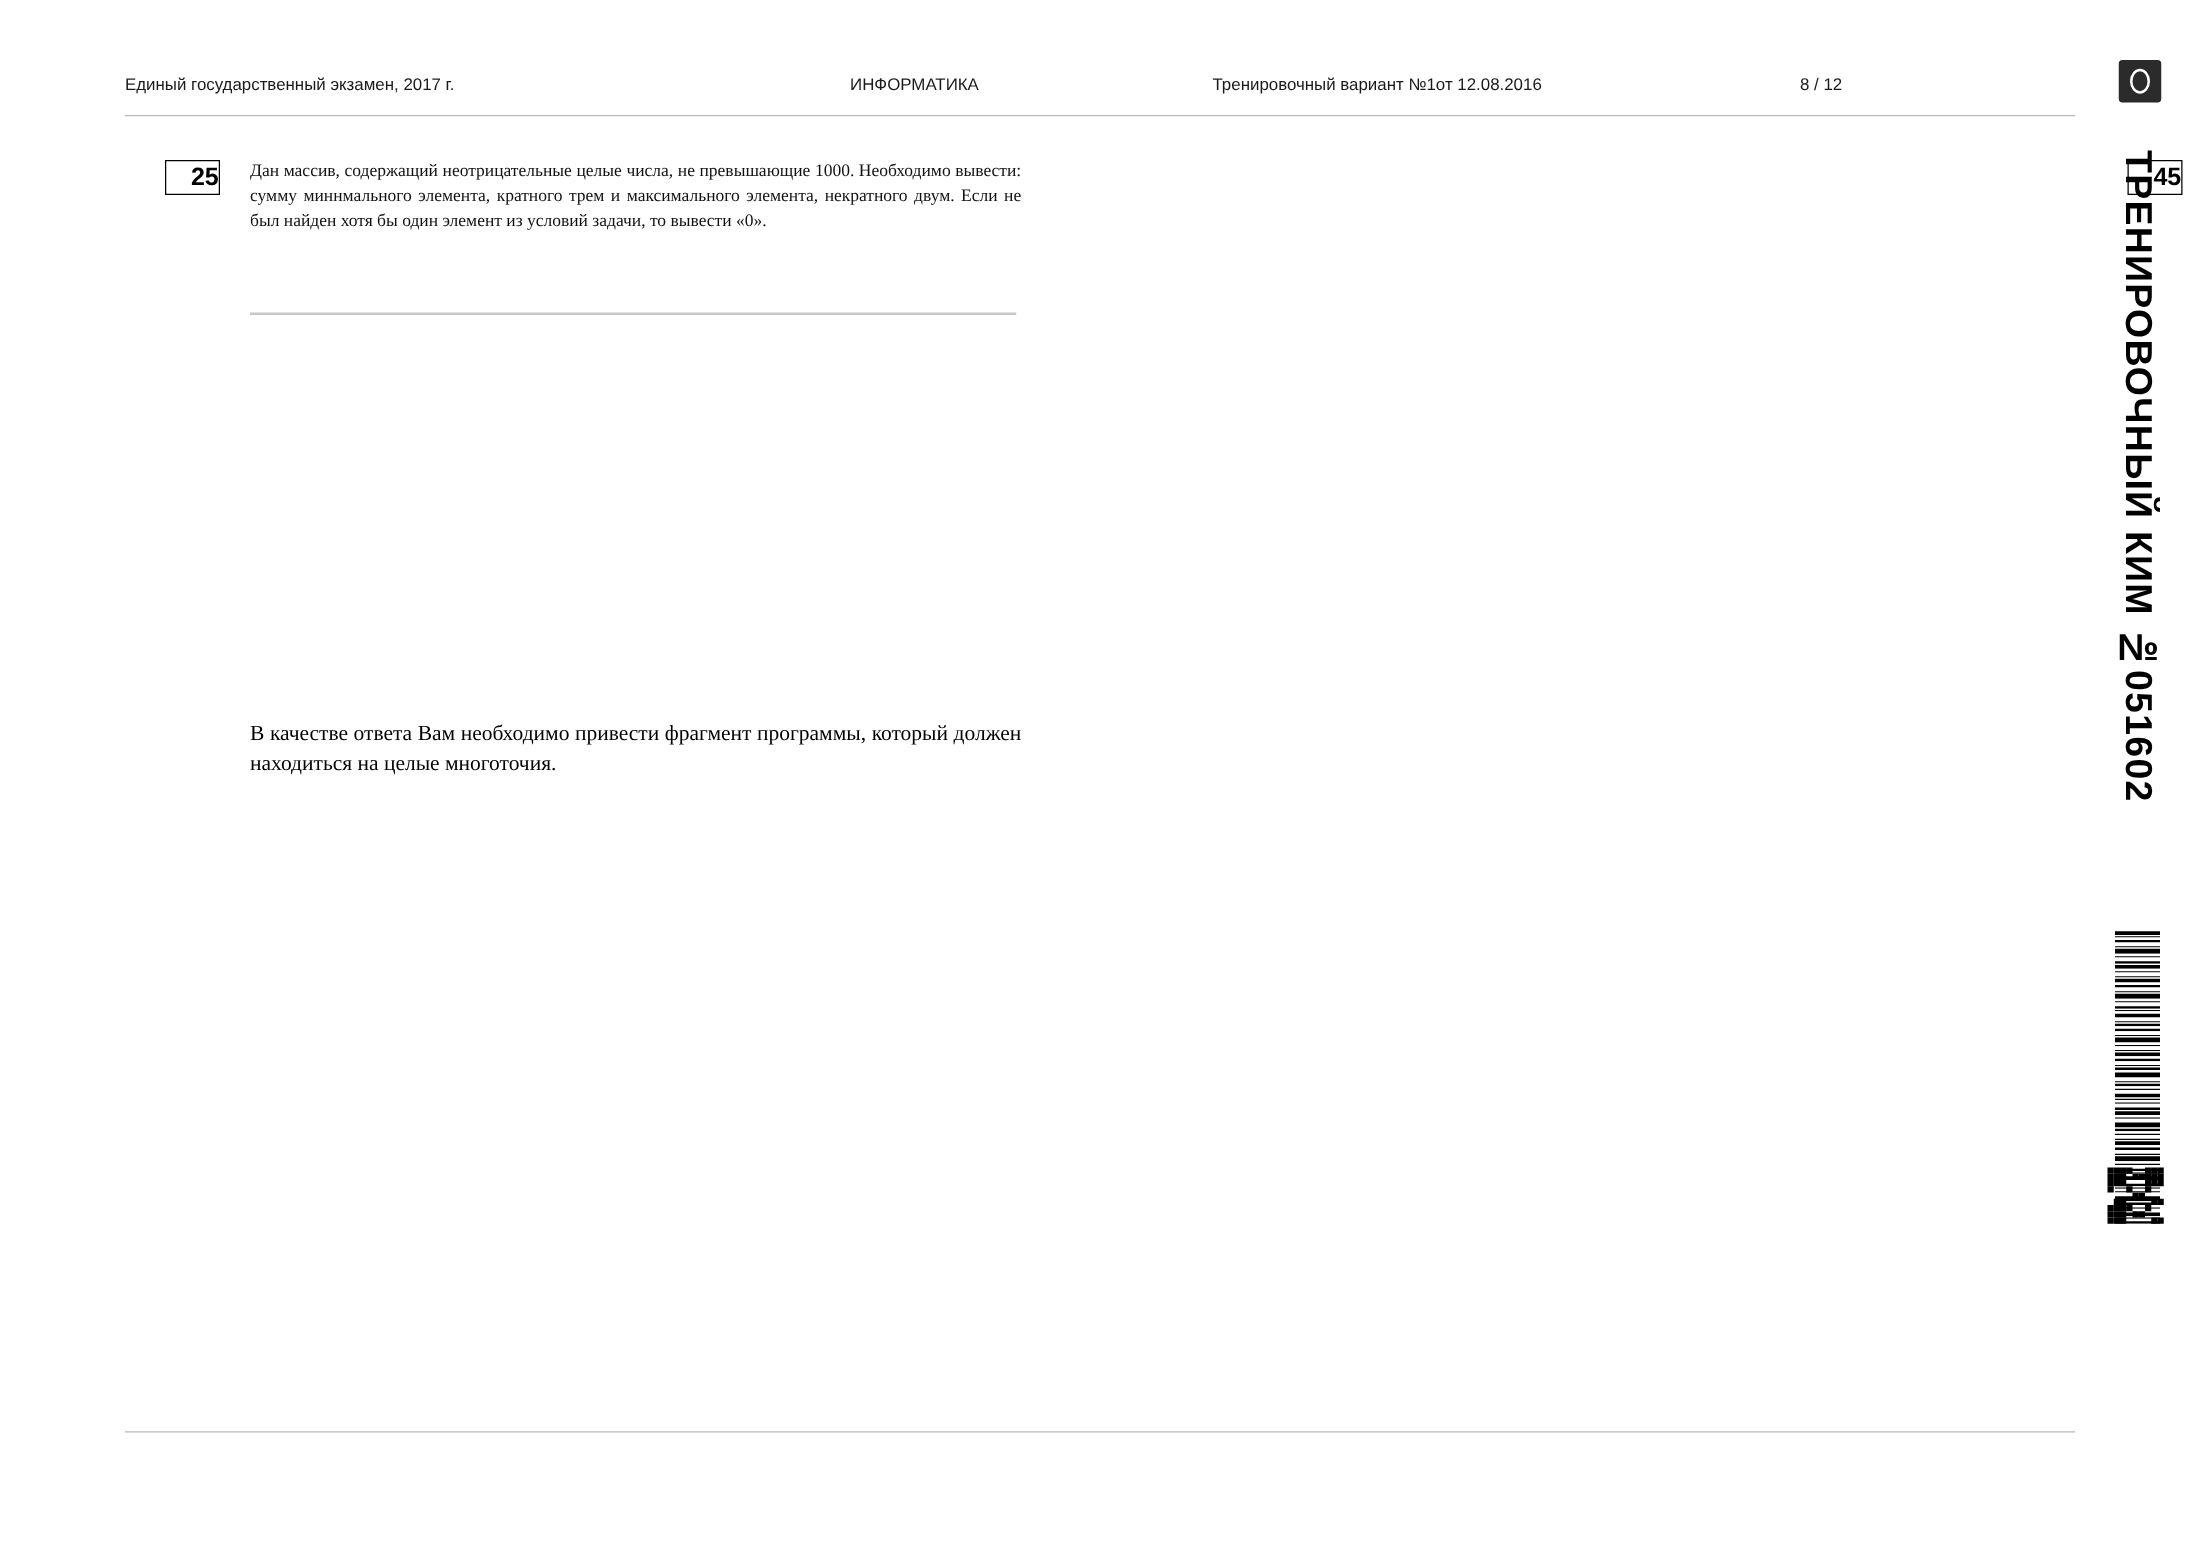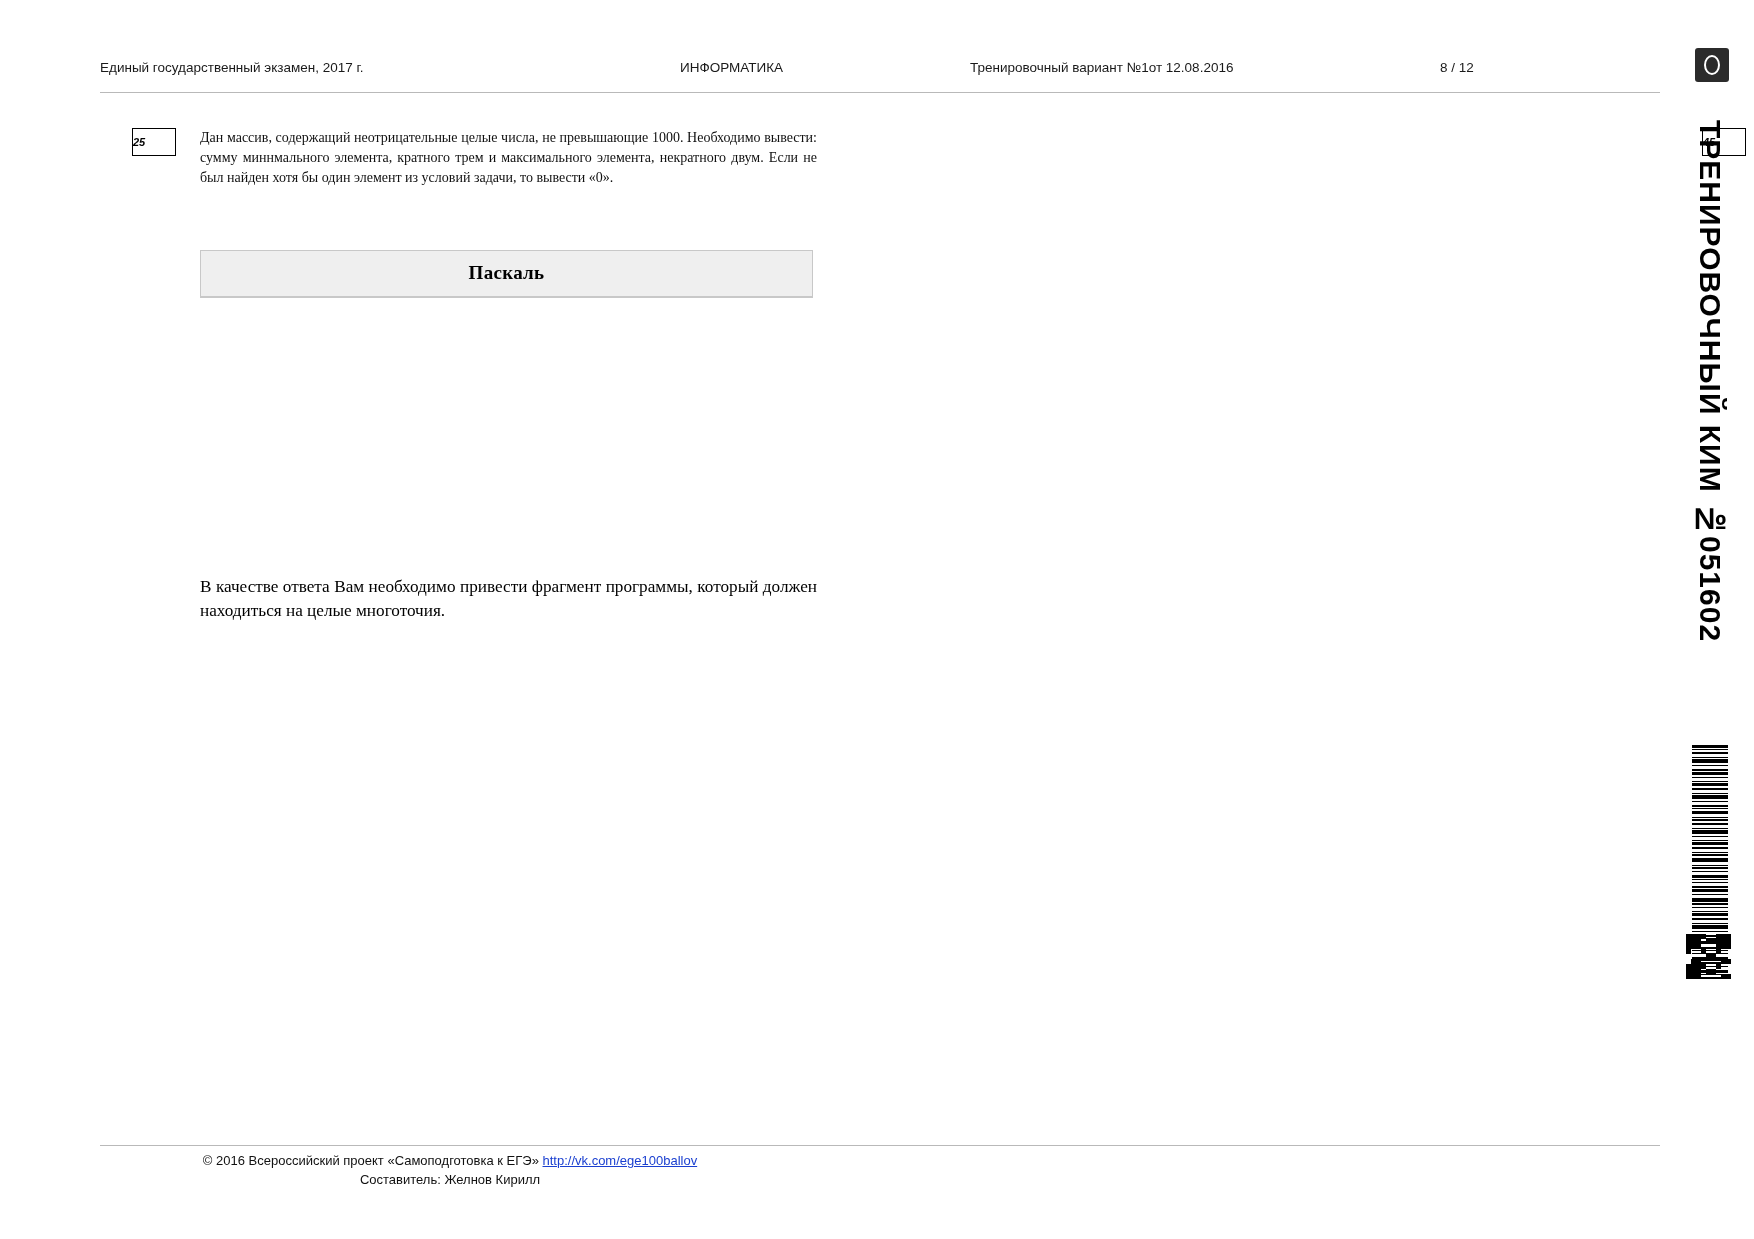--- a/index.html
+++ b/index.html
@@ -104,26 +104,25 @@
     width: 670px;
   }
 
   
   .task-num {
     position: absolute;
     width: 42px;
     height: 26px;
     border: 1.4px solid #000;
     font-family: "Liberation Sans", sans-serif;
-    font-size: 11px;
+    font-size: 20px;
     font-weight: 700;
-    text-align: left;
+    text-align: right;
     line-height: 26px;
     background: #fff;
-    font-style: italic;
   }
   #task25-num { left: 32px; top: 0px; }
   #task26-num { left: 807px; top: 0px; }
 
   .task-body {
     position: absolute;
     font-family: "Liberation Serif", serif;
     font-size: 14px;
     line-height: 1.42;
     text-align: justify;
@@ -269,21 +268,20 @@
     <span class="header-page">8 / 12</span>
   </div>
   <div class="header-rule"></div>
   <div class="corner-logo"></div>
 
   <div class="col-left">
     <div class="task-num" id="task25-num">25</div>
     <div class="task-body" id="task25-body">Дан массив, содержащий неотрицательные целые числа, не превышающие 1000. Необходимо вывести: сумму миннмального элемента, кратного трем и максимального элемента, некратного двум. Если не был найден хотя бы один элемент из условий задачи, то вывести «0».</div>
 
     <div class="code-box">
-      <div class="code-title">Паскаль</div>
     </div>
 
     <div class="after-code">В качестве ответа Вам необходимо привести фрагмент программы, который должен находиться на целые многоточия.</div>
   </div>
 
   <div class="col-right">
     <div class="task-num" id="task26-num">45</div>
 
   </div>
 
@@ -454,18 +452,14 @@
       <div class="qr-cell" style="left:20px;top:35px;"></div>
       <div class="qr-cell" style="left:25px;top:35px;"></div>
       <div class="qr-cell" style="left:0px;top:40px;"></div>
       <div class="qr-cell" style="left:5px;top:40px;"></div>
       <div class="qr-cell" style="left:10px;top:40px;"></div>
       <div class="qr-cell" style="left:35px;top:40px;"></div>
       <div class="qr-cell" style="left:40px;top:40px;"></div>
     </div>
 
   <div class="footer-rule"></div>
-  <div class="footer-left">
-    <span>© 2016 Всероссийский проект «Самоподготовка к ЕГЭ» </span><span class="link">http://vk.com/ege100ballov</span><br>
-    <span>Составитель: Желнов Кирилл</span>
-  </div>
 
 </div>
 
 </body></html>

